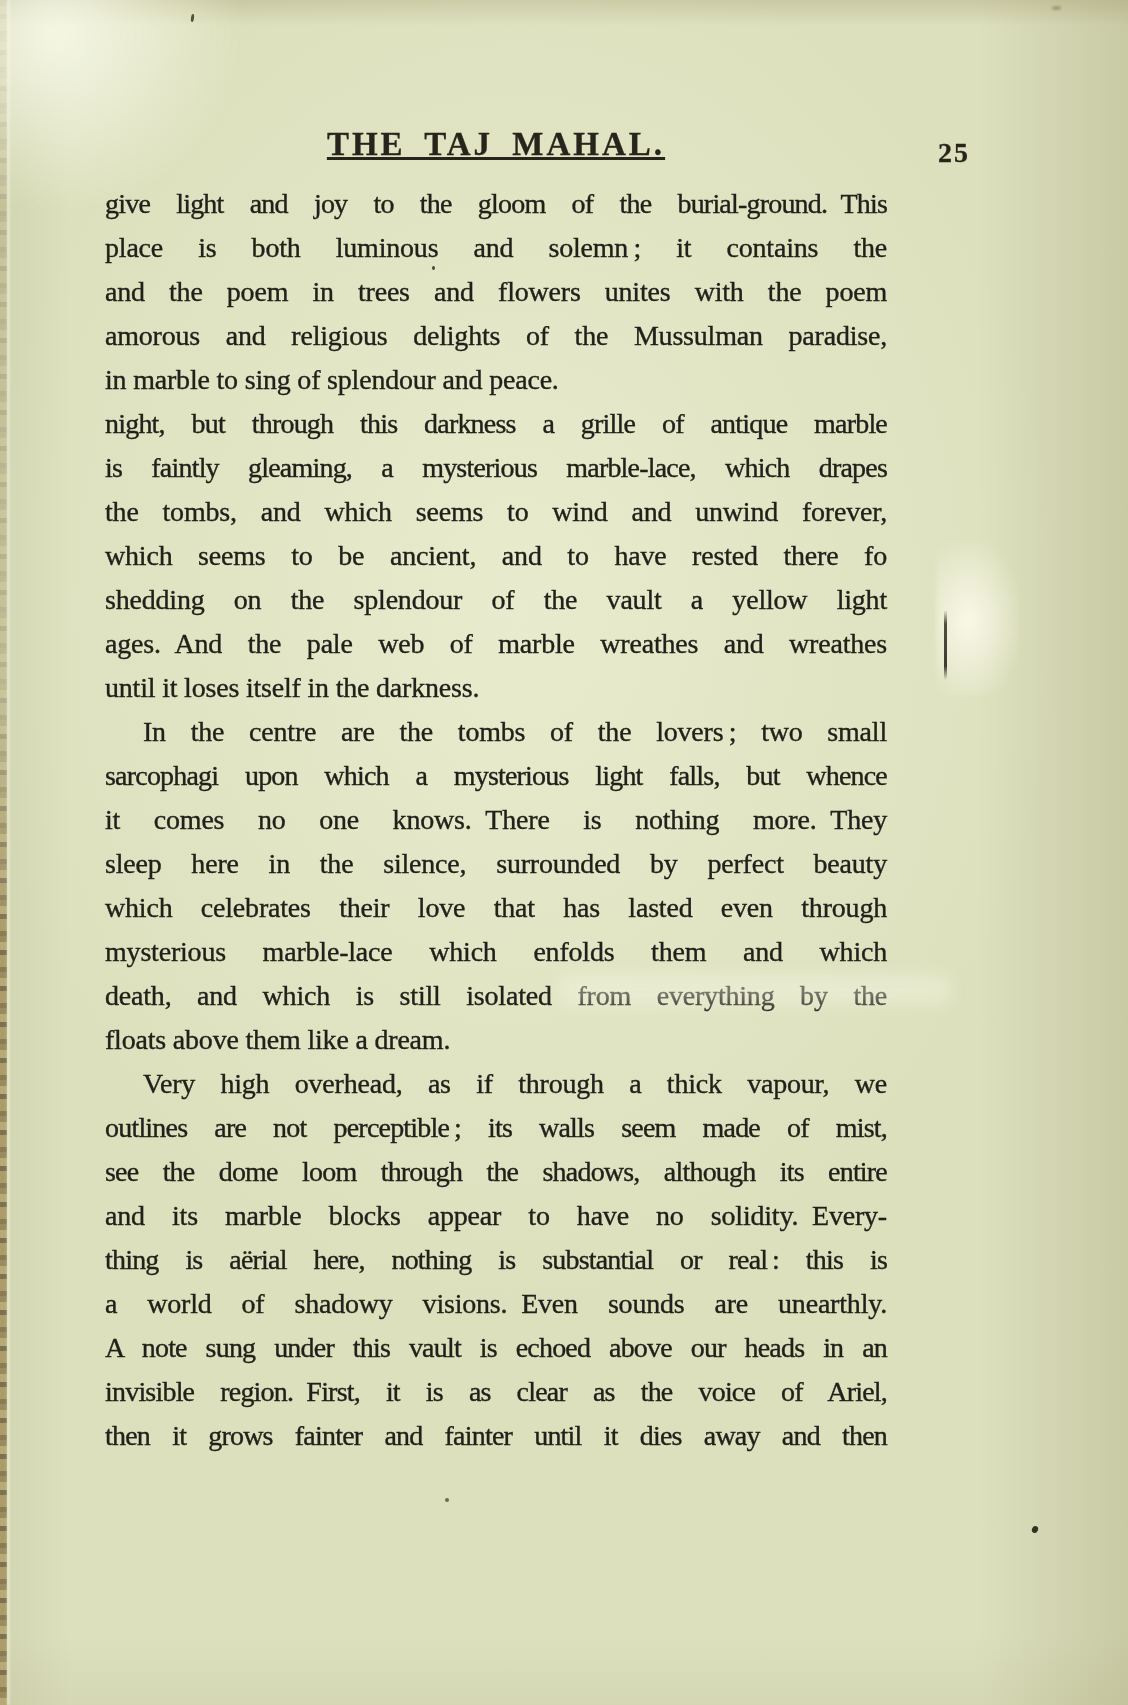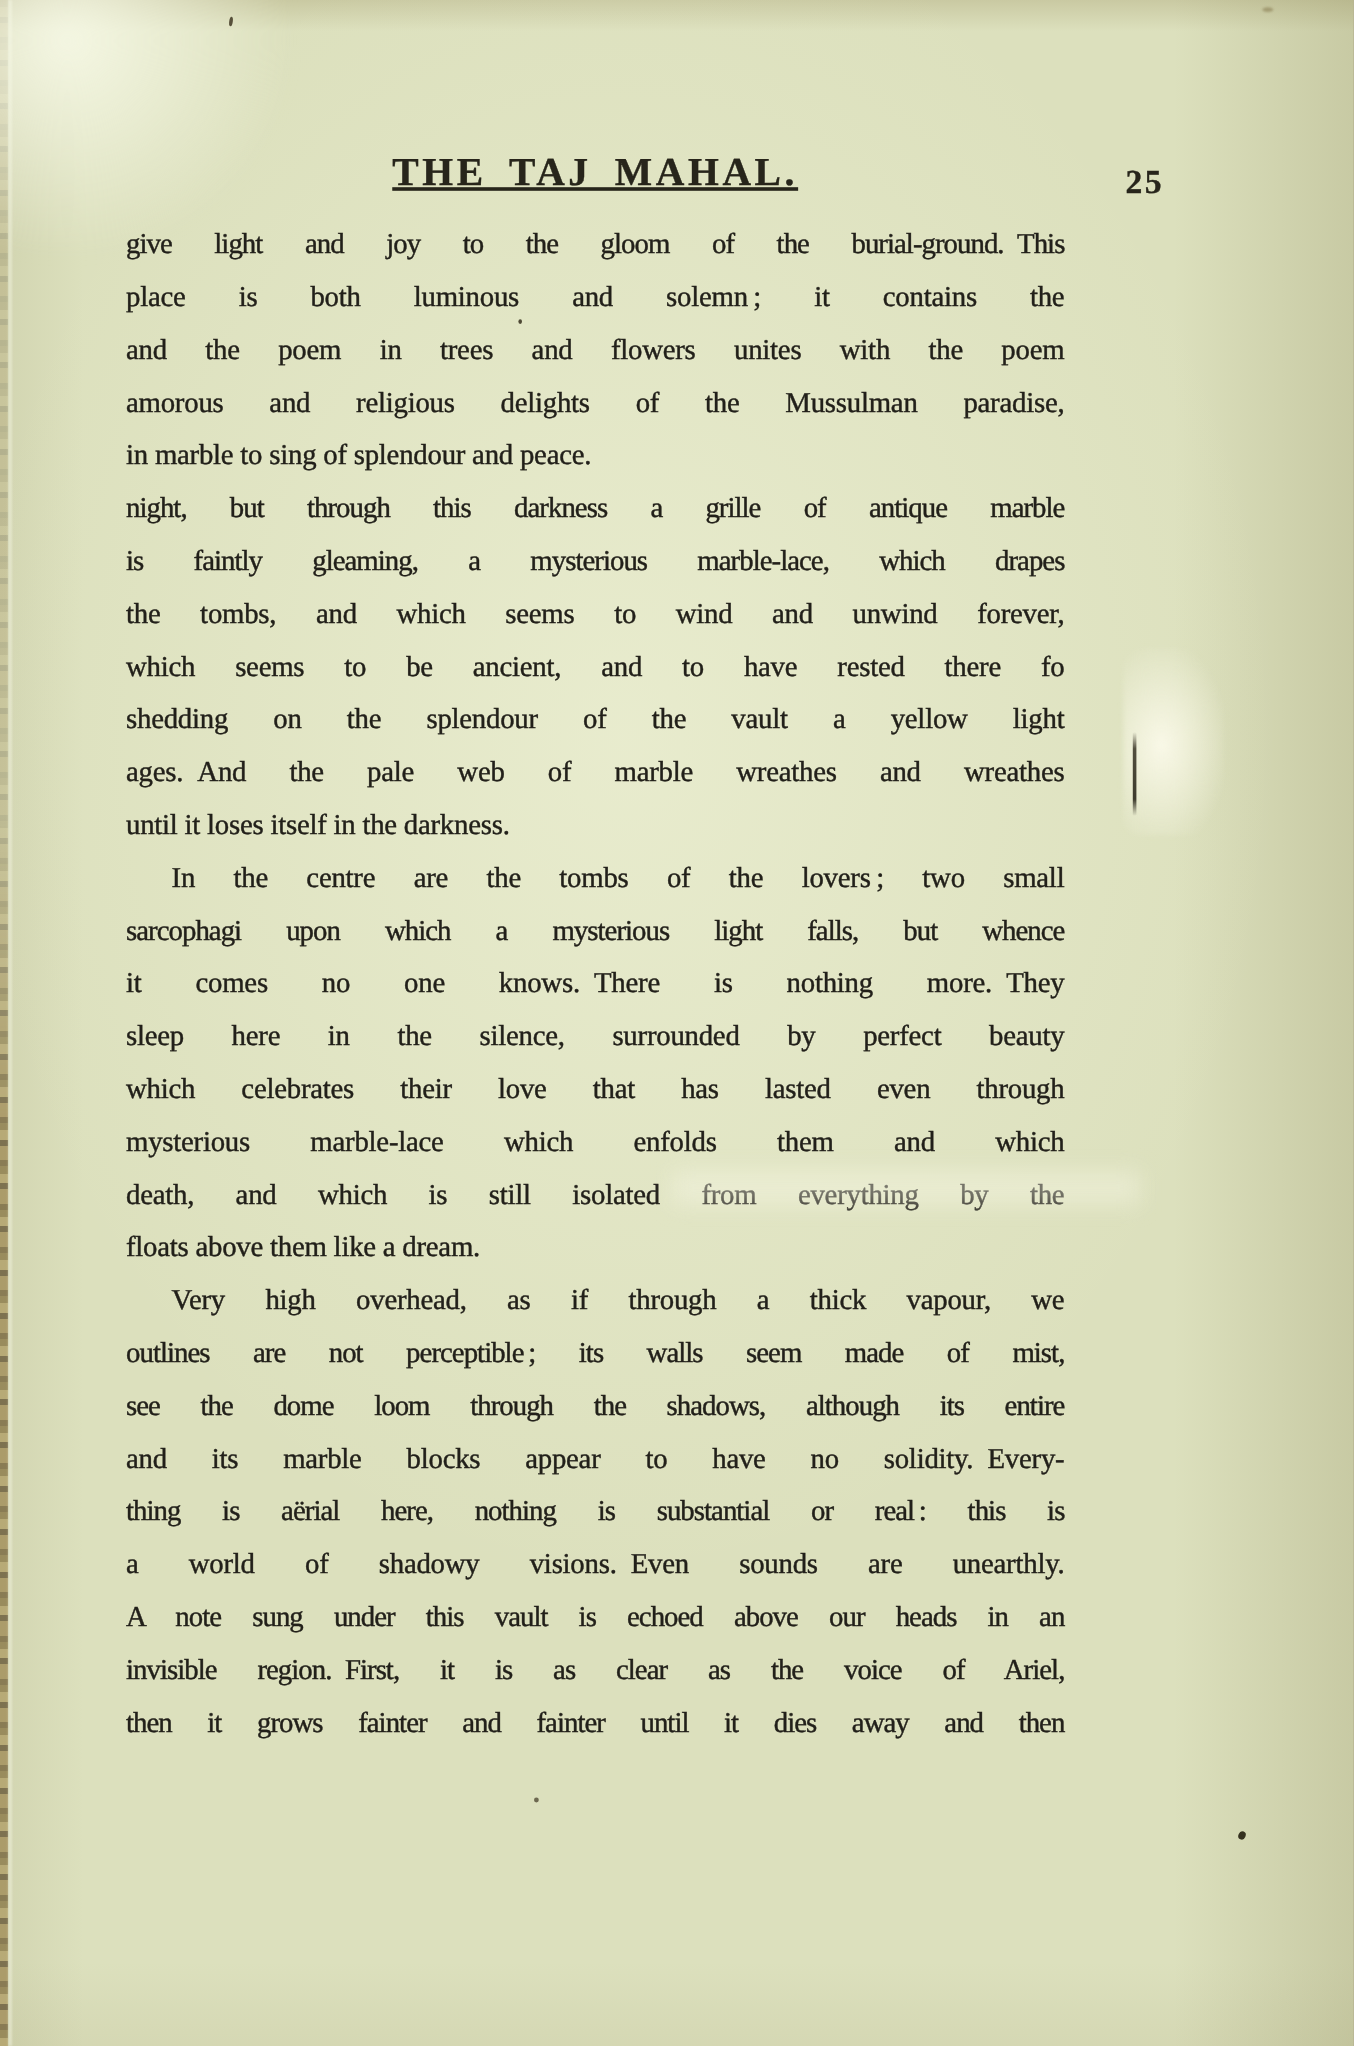--- a/index.html
+++ b/index.html
@@ -45,21 +45,21 @@
   }
   .folio {
     position: absolute; left: 938px; top: 124px; width: 60px;
     font-size: 28px; font-weight: 700; letter-spacing: 2px; color: #27251b; margin-top: 13px;
     -webkit-text-stroke: 0.3px #27251b;
   }
   
   .textblock { position: absolute; left: 105px; top: 182px; width: 782px; }
   .line {
     height: 44px; line-height: 44px;
-    font-size: 24px; letter-spacing: -0.2px;
+    font-size: 28px; letter-spacing: -0.2px;
     text-align: left; overflow: visible;
     -webkit-text-stroke: 0.35px #23211b;
   }
   .j { text-align: justify; text-justify: inter-word; text-align-last: justify; }
   .indent { text-indent: 38px; }
   .tight { letter-spacing: -0.8px; word-spacing: -1px; }
   
   .white-patch {
     position: absolute; left: 936px; top: 540px; width: 84px; height: 156px;
     border-radius: 12px;

